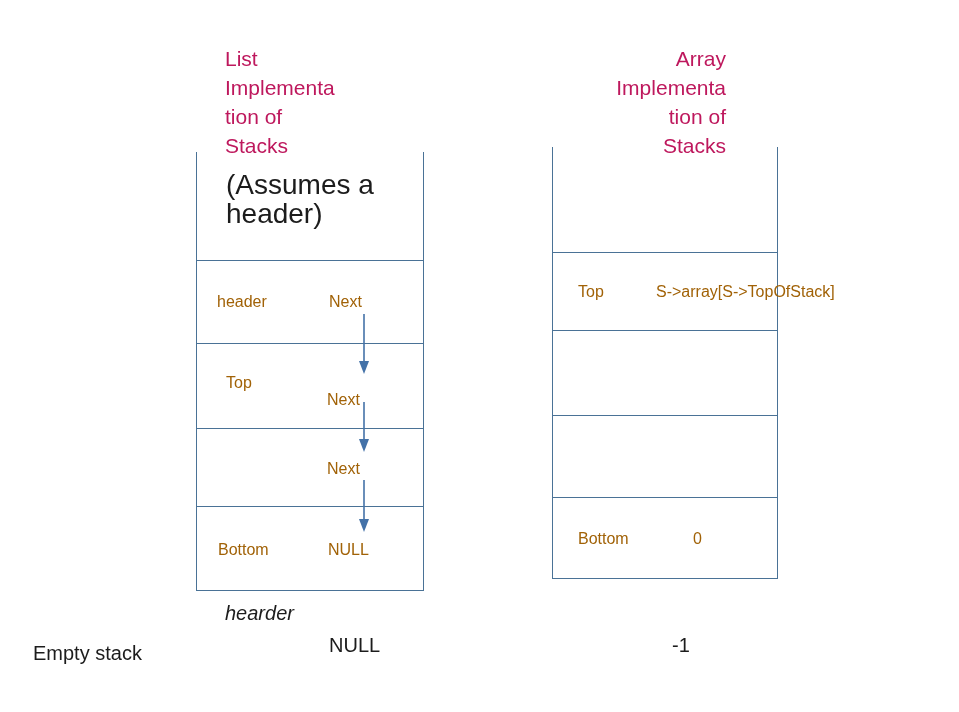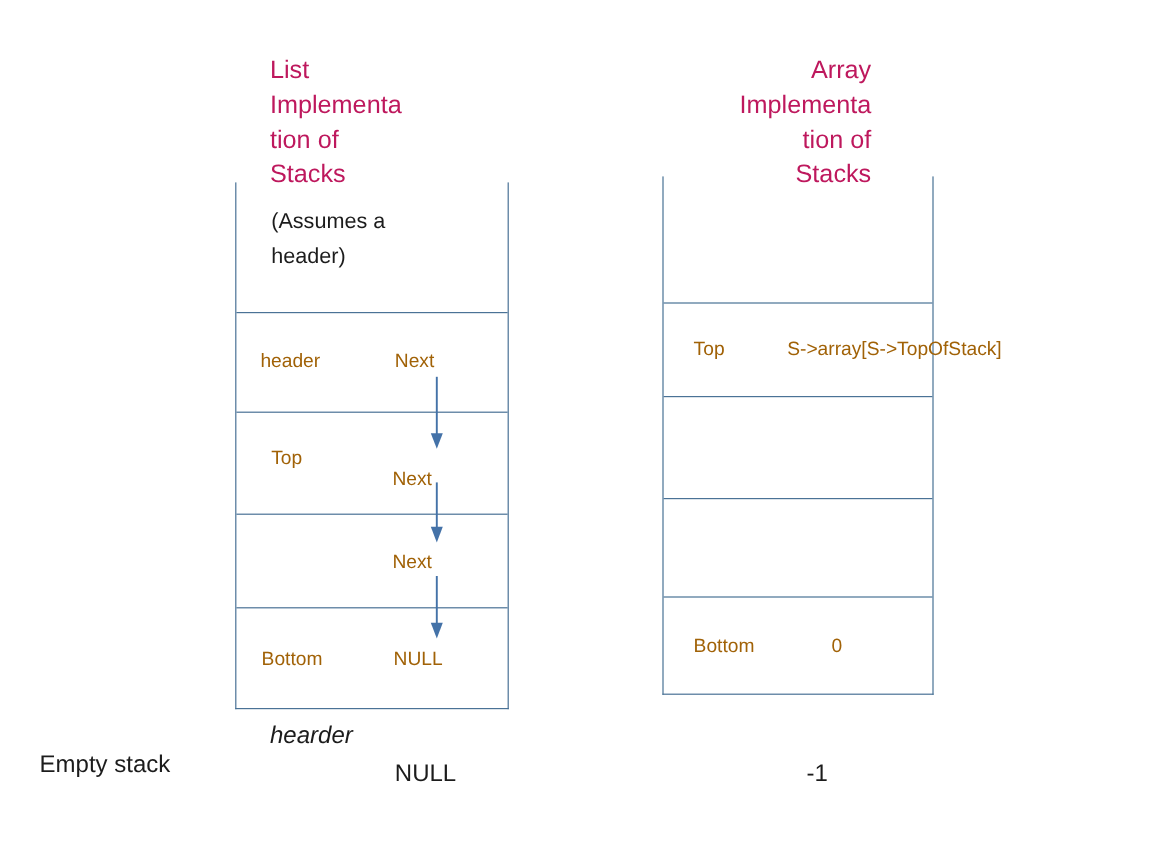--- a/index.html
+++ b/index.html
@@ -76,41 +76,41 @@
   #r-row-top    { top: 105px; height: 78px;  }
   #r-row-mid1   { top: 183px; height: 85px;  }
   #r-row-mid2   { top: 268px; height: 82px;  }
   #r-row-bottom { top: 350px; height: 81px;  }
 
   
   #note-assumes {
     position: absolute;
     left: 29px;
     top: 18px;
-    font-size: 18px;
+    font-size: 28px;
     line-height: 29px;
     white-space: pre-line;
     color: #1c1c1c;
   }
 
   
   .arrow {
     position: absolute;
     overflow: visible;
   }
 
   
   .summary-item {
     position: absolute;
     font-size: 20px;
     line-height: 26px;
     color: #1c1c1c;
     white-space: nowrap;
   }
-  #sum-label   { left: 33px;  top: 624px; }
+  #sum-label   { left: 33px;  top: 640px; }
   #sum-hearder { left: 225px; top: 600px; font-style: italic; }
   #sum-null    { left: 329px; top: 632px; }
   #sum-minus1  { left: 672px; top: 632px; }
 </style>
 </head>
 <body>
 
 <div class="canvas">
 
   <div class="col-title" id="title-left">List

